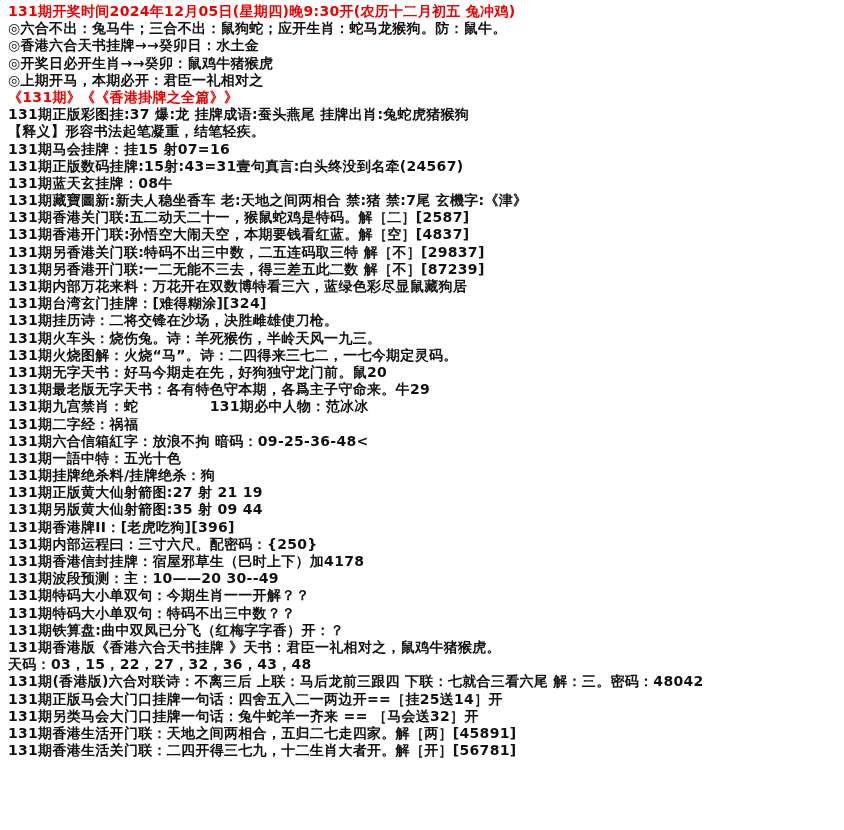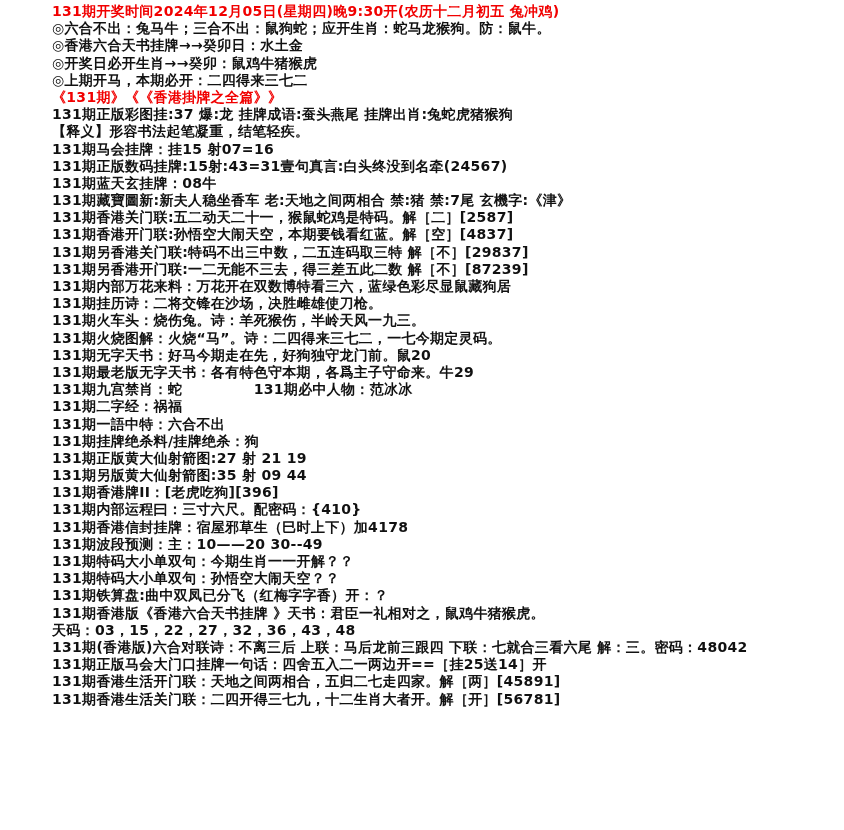--- a/index.html
+++ b/index.html
@@ -18,64 +18,66 @@
     font-weight: 700;
     font-size: 14px;
     line-height: 17.2px;
     color: #111111;
     letter-spacing: 0.3px;
   }
   .line {
     white-space: pre;
     height: 17.2px;
     overflow: hidden;
-    margin-left: 44px;
   }
   .red {
     color: #f10000;
   }
 </style>
 </head>
 <body>
 
 <div class="page">
   <div class="line red">131期开奖时间2024年12月05日(星期四)晚9:30开(农历十二月初五 兔冲鸡)</div>
   <div class="line">◎六合不出：兔马牛；三合不出：鼠狗蛇；应开生肖：蛇马龙猴狗。防：鼠牛。</div>
   <div class="line">◎香港六合天书挂牌→→癸卯日：水土金</div>
   <div class="line">◎开奖日必开生肖→→癸卯：鼠鸡牛猪猴虎</div>
-  <div class="line">◎上期开马，本期必开：二四得来三七二</div>
+  <div class="line">◎上期开马，本期必开：君臣一礼相对之</div>
   <div class="line red">《131期》《《香港掛牌之全篇》》</div>
   <div class="line">131期正版彩图挂:37 爆:龙 挂牌成语:蚕头燕尾 挂牌出肖:兔蛇虎猪猴狗</div>
   <div class="line">【释义】形容书法起笔凝重，结笔轻疾。</div>
   <div class="line">131期马会挂牌：挂15 射07=16</div>
   <div class="line">131期正版数码挂牌:15射:43=31壹句真言:白头终没到名牵(24567)</div>
   <div class="line">131期蓝天玄挂牌：08牛</div>
   <div class="line">131期藏寶圖新:新夫人稳坐香车 老:天地之间两相合 禁:猪 禁:7尾 玄機字:《津》</div>
   <div class="line">131期香港关门联:五二动天二十一，猴鼠蛇鸡是特码。解［二］[2587]</div>
   <div class="line">131期香港开门联:孙悟空大闹天空，本期要钱看红蓝。解［空］[4837]</div>
   <div class="line">131期另香港关门联:特码不出三中数，二五连码取三特 解［不］[29837]</div>
   <div class="line">131期另香港开门联:一二无能不三去，得三差五此二数 解［不］[87239]</div>
   <div class="line">131期内部万花来料：万花开在双数博特看三六，蓝绿色彩尽显鼠藏狗居</div>
+  <div class="line">131期台湾玄门挂牌：[难得糊涂][324]</div>
   <div class="line">131期挂历诗：二将交锋在沙场，决胜雌雄使刀枪。</div>
   <div class="line">131期火车头：烧伤兔。诗：羊死猴伤，半岭天风一九三。</div>
   <div class="line">131期火烧图解：火烧“马”。诗：二四得来三七二，一七今期定灵码。</div>
   <div class="line">131期无字天书：好马今期走在先，好狗独守龙门前。鼠20</div>
   <div class="line">131期最老版无字天书：各有特色守本期，各爲主子守命来。牛29</div>
   <div class="line">131期九宫禁肖：蛇　　　　　131期必中人物：范冰冰</div>
   <div class="line">131期二字经：祸福</div>
-  <div class="line">131期一語中特：六合不出</div>
+  <div class="line">131期六合信箱紅字：放浪不拘 暗码：09-25-36-48&lt;</div>
+  <div class="line">131期一語中特：五光十色</div>
   <div class="line">131期挂牌绝杀料/挂牌绝杀：狗</div>
   <div class="line">131期正版黄大仙射箭图:27 射 21 19</div>
   <div class="line">131期另版黄大仙射箭图:35 射 09 44</div>
   <div class="line">131期香港牌II：[老虎吃狗][396]</div>
-  <div class="line">131期内部运程曰：三寸六尺。配密码：{410}</div>
+  <div class="line">131期内部运程曰：三寸六尺。配密码：{250}</div>
   <div class="line">131期香港信封挂牌：宿屋邪草生（巳时上下）加4178</div>
   <div class="line">131期波段预测：主：10——20 30--49</div>
   <div class="line">131期特码大小单双句：今期生肖一一开解？？</div>
-  <div class="line">131期特码大小单双句：孙悟空大闹天空？？</div>
+  <div class="line">131期特码大小单双句：特码不出三中数？？</div>
   <div class="line">131期铁算盘:曲中双凤已分飞（红梅字字香）开：？</div>
   <div class="line">131期香港版《香港六合天书挂牌 》天书：君臣一礼相对之，鼠鸡牛猪猴虎。</div>
   <div class="line">天码：03，15，22，27，32，36，43，48</div>
   <div class="line">131期(香港版)六合对联诗：不离三后 上联：马后龙前三跟四 下联：七就合三看六尾 解：三。密码：48042</div>
   <div class="line">131期正版马会大门口挂牌一句话：四舍五入二一两边开==［挂25送14］开</div>
+  <div class="line">131期另类马会大门口挂牌一句话：兔牛蛇羊一齐来 == ［马会送32］开</div>
   <div class="line">131期香港生活开门联：天地之间两相合，五归二七走四家。解［两］[45891]</div>
   <div class="line">131期香港生活关门联：二四开得三七九，十二生肖大者开。解［开］[56781]</div>
 </div>
 
 </body></html>

